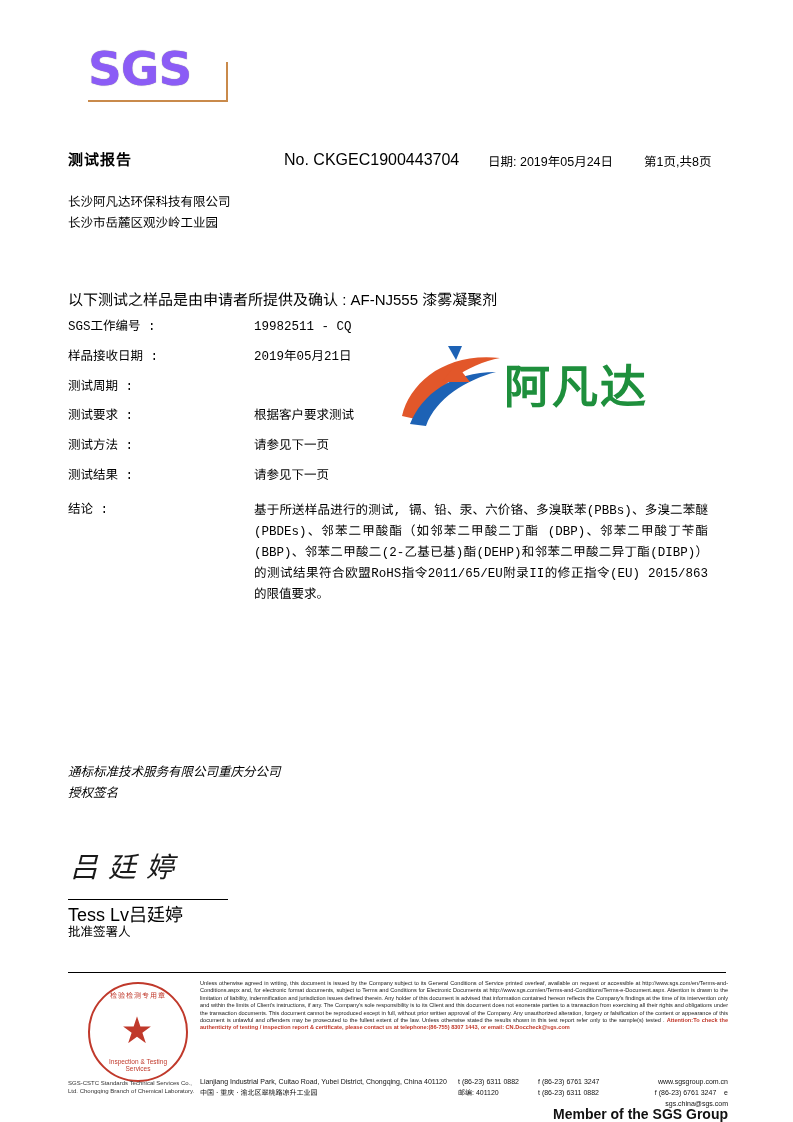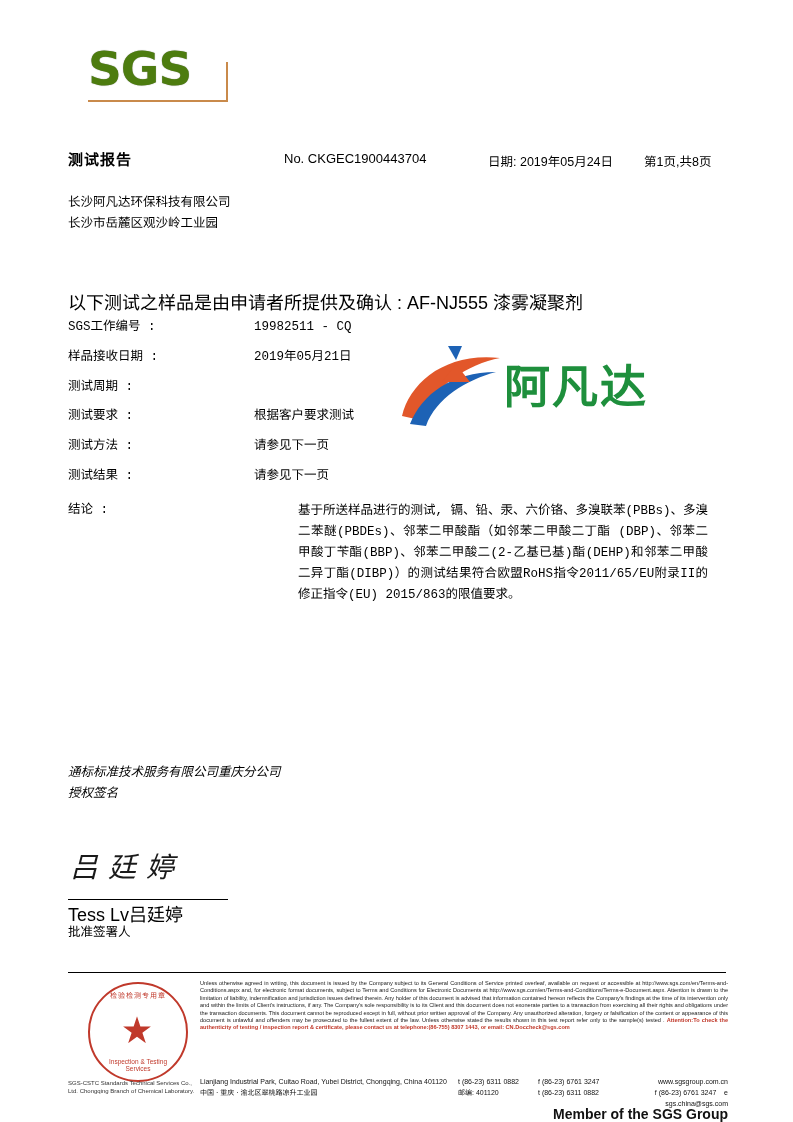--- a/index.html
+++ b/index.html
@@ -29,21 +29,21 @@
     left: 88px;
     top: 44px;
     width: 140px;
     height: 62px;
   }
   .logo-text {
     font-family: "DejaVu Sans", sans-serif;
     font-weight: bold;
     font-size: 47px;
     letter-spacing: -1px;
-    color: #4d7c0f;
+    color: #8b5cf6;
     line-height: 50px;
     text-shadow: 0 0 1px #8a8a8a;
   }
   .logo-rule {
     position: absolute;
     left: 0;
     top: 56px;
     width: 140px;
     height: 2px;
     background: #c98a4b;
@@ -63,21 +63,21 @@
     left: 68px;
     top: 148px;
     font-size: 15px;
     font-weight: bold;
     letter-spacing: 1px;
   }
   .report-no {
     position: absolute;
     left: 284px;
     top: 151px;
-    font-size: 13px;
+    font-size: 16px;
   }
   .report-date {
     position: absolute;
     left: 488px;
     top: 151px;
     font-size: 12.5px;
   }
   .report-pages {
     position: absolute;
     left: 644px;
@@ -92,21 +92,21 @@
     top: 192px;
     font-size: 12.5px;
     line-height: 21px;
   }
 
   
   .statement {
     position: absolute;
     left: 68px;
     top: 288px;
-    font-size: 18px;
+    font-size: 15px;
   }
 
   
   .details {
     position: absolute;
     left: 68px;
     top: 318px;
     width: 640px;
     font-size: 12.5px;
   }
@@ -123,21 +123,20 @@
   .detail-value {
     flex: 1;
     line-height: 19px;
   }
   .detail-row.conclusion {
     margin-top: 15px;
   }
   .detail-row.conclusion .detail-value {
     line-height: 21px;
     text-align: justify;
-    margin-left: 44px;
   }
 
   
   .watermark {
     position: absolute;
     left: 396px;
     top: 336px;
     width: 320px;
     height: 92px;
     pointer-events: none;

